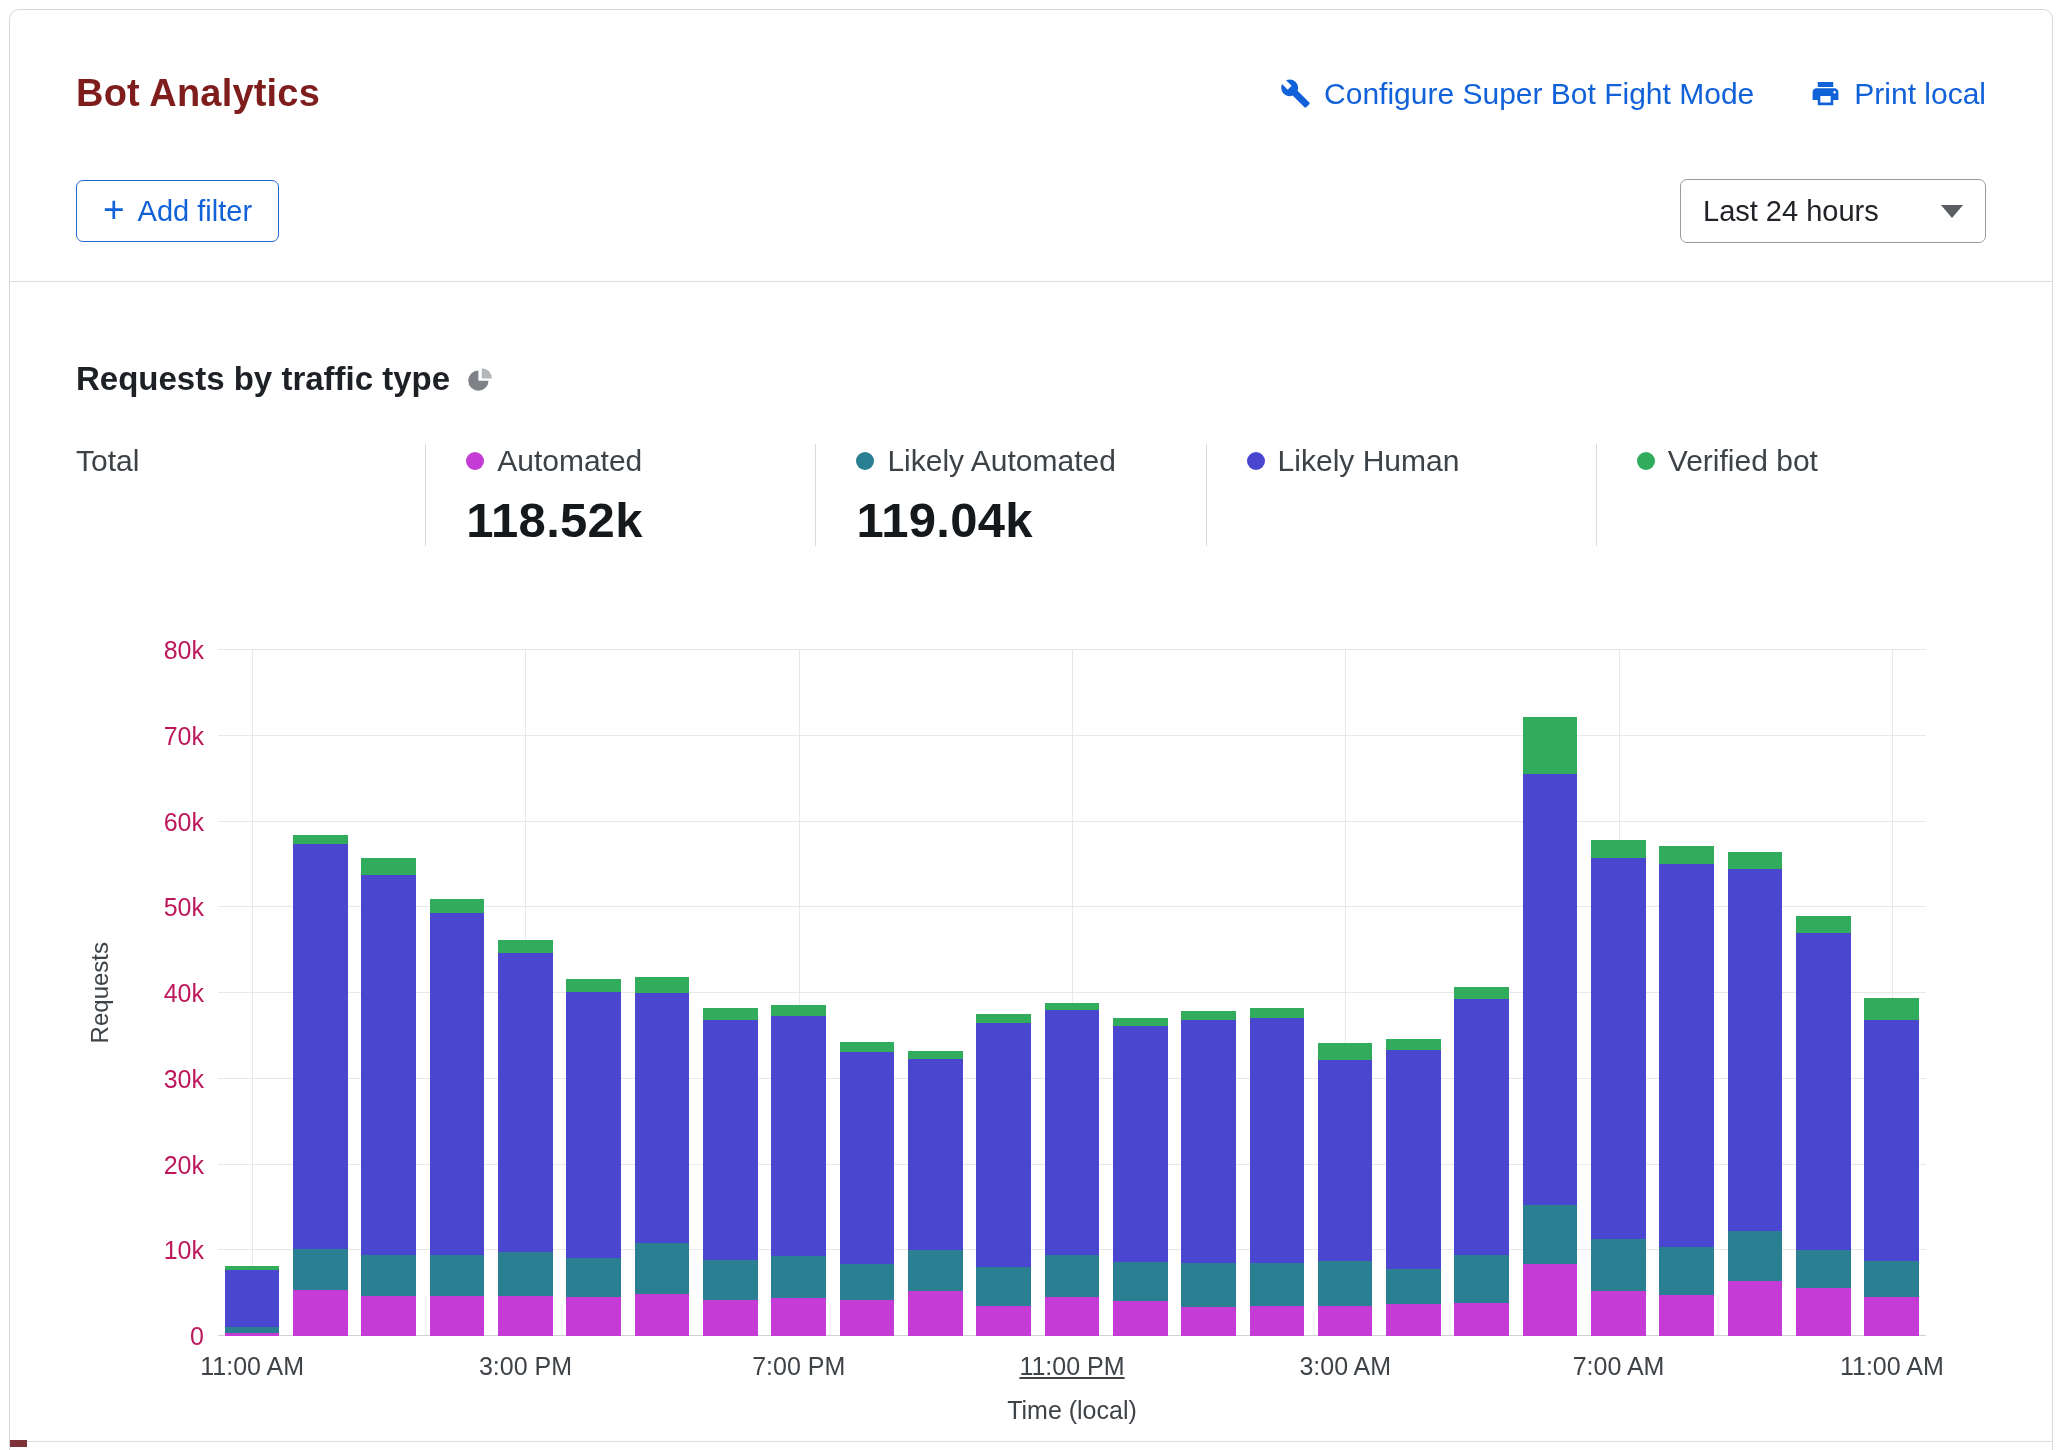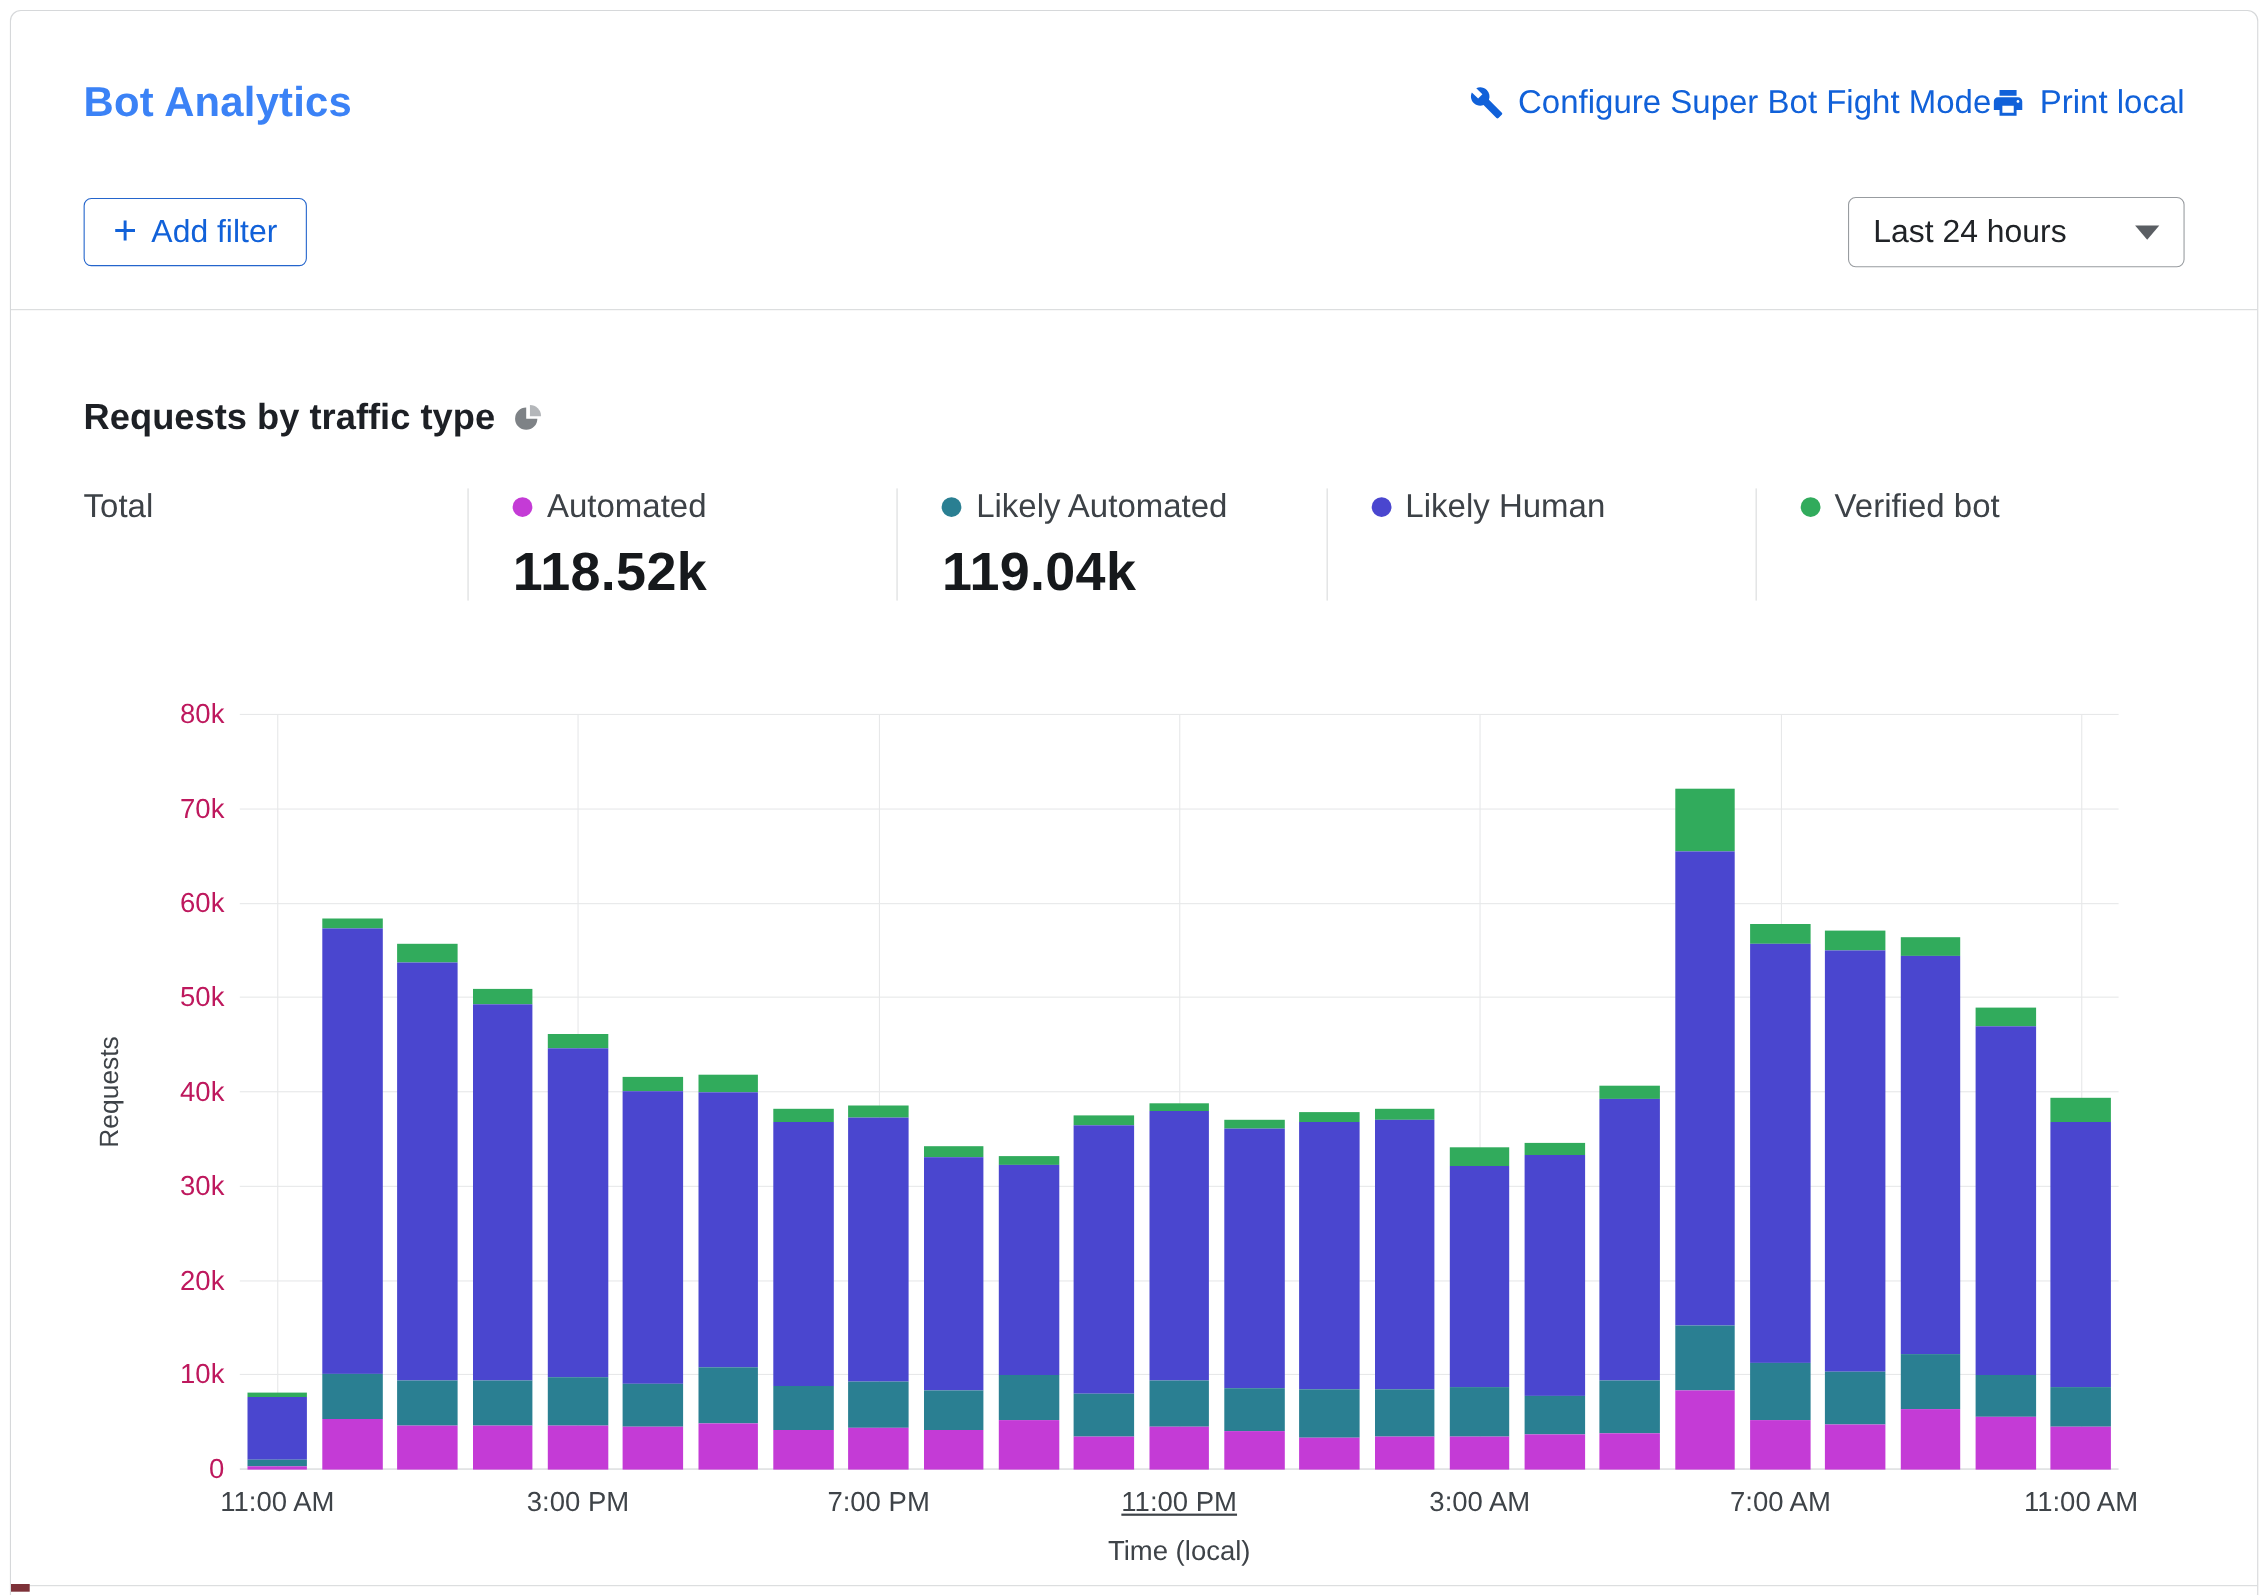--- a/index.html
+++ b/index.html
@@ -7,22 +7,22 @@
     width:2062px;height:1450px;position:relative;overflow:hidden;
     background:#fff;color:#1d2025;
     font-family:"Liberation Sans","DejaVu Sans",sans-serif;
   }
   .card{
     position:absolute;left:9px;top:9px;width:2044px;height:1520px;
     background:#fff;border:1px solid #d6d8da;border-radius:10px;box-sizing:border-box;
   }
   .card-header{padding:62px 66px 0 66px;}
   .header-row{display:flex;justify-content:space-between;align-items:center;}
-  h1{font-size:38px;font-weight:700;margin:0;color:#3b82f6;letter-spacing:.2px;}
-  .header-links{display:flex;align-items:center;}
+  h1{font-size:38px;font-weight:700;margin:0;color:#7f1d1d;letter-spacing:.2px;}
+  .header-links{display:flex;align-items:center;gap:56px;}
   .hlink{display:flex;align-items:center;gap:13px;color:#1161d9;font-size:30px;text-decoration:none;cursor:pointer;}
   .hlink .icon svg{width:31px;height:31px;display:block;fill:#1161d9;}
   .filter-row{margin-top:64px;display:flex;justify-content:space-between;align-items:center;}
   .add-filter{
     display:flex;align-items:center;gap:13px;background:#fff;color:#1161d9;
     border:1px solid #2465cc;border-radius:7px;height:62px;padding:0 26px;
     font-size:29px;font-family:inherit;cursor:pointer;
   }
   .plus{font-size:37px;line-height:1;margin-top:-4px;}
   .select{

